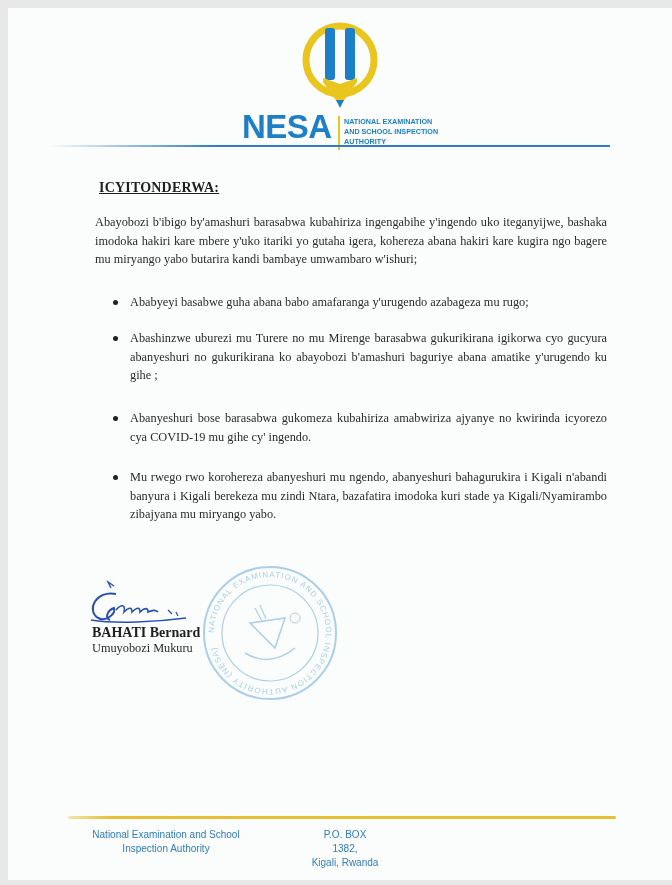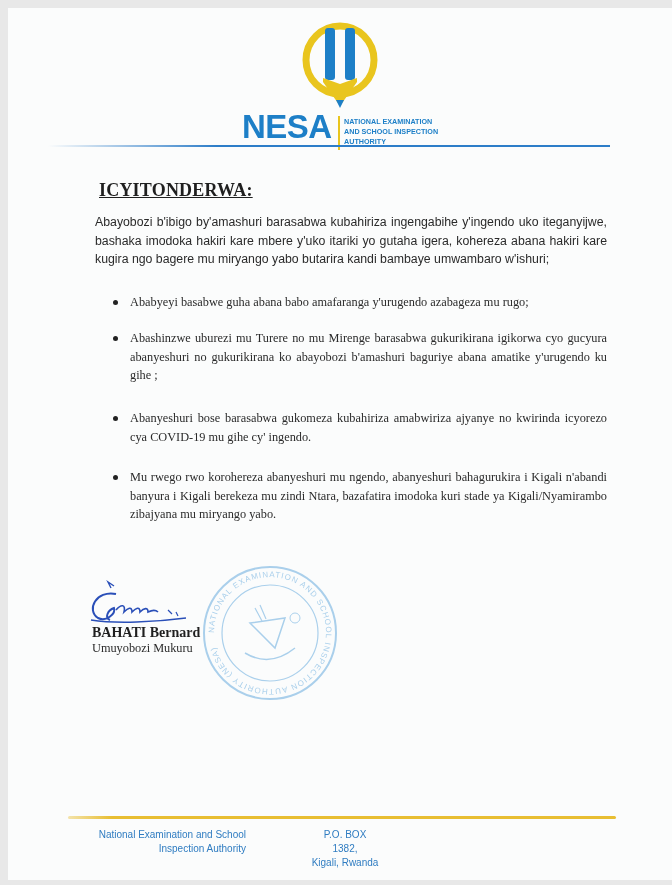--- a/index.html
+++ b/index.html
@@ -41,27 +41,27 @@
       color: #1d7fc7; text-transform: uppercase; white-space: nowrap;
     }
     .header-rule {
       position: absolute; left: 40px; top: 137px;
       width: 562px; height: 2px;
       background: linear-gradient(to right, rgba(45,125,200,0) 0%, #2d7dc8 30%, #2d7dc8 100%);
     }
     
     .heading {
       position: absolute; left: 91px; top: 172px;
-      font-size: 18px; font-weight: 700; text-decoration: underline;
+      font-size: 14px; font-weight: 700; text-decoration: underline;
       color: #1f1f1f; letter-spacing: 0.2px;
       font-family: "Liberation Serif", serif;
     }
     .intro {
       position: absolute; left: 87px; top: 205px; width: 512px;
-      font-family: Liberation Sans, sans-serif;
+      font-family: Liberation Serif, serif;
       font-size: 12.3px; line-height: 18.5px; text-align: justify;
       color: #2a2a2a;
     }
     .bullets { position: absolute; left: 100px; top: 285px; width: 500px; }
     .bullet {
       position: absolute; left: 0; width: 500px;
       font-family: "Liberation Serif", serif;
       font-size: 12.3px; line-height: 18.5px; text-align: justify;
       color: #2a2a2a;
     }
@@ -91,21 +91,21 @@
     
     .footer-rule {
       position: absolute; left: 60px; top: 808px;
       width: 548px; height: 3px;
       background: linear-gradient(to right, rgba(232,190,50,0.4) 0%, #e8be32 8%, #e8be32 100%);
       border-radius: 2px;
     }
     .footer-col {
       position: absolute; top: 820px;
       font-family: "Liberation Sans", "DejaVu Sans", sans-serif;
-      font-size: 10px; line-height: 14px; color: #2f7cc1; text-align: right;
+      font-size: 10px; line-height: 14px; color: #2f7cc1; text-align: center;
     }
     .footer-col.left { left: 78px; width: 160px; }
     .footer-col.mid { left: 302px; width: 70px; text-align: center; }
     .footer-col.right { left: 480px; width: 100px; text-align: left; }
   </style>
 </head>
 <body>
 
 <div class="page">
 

